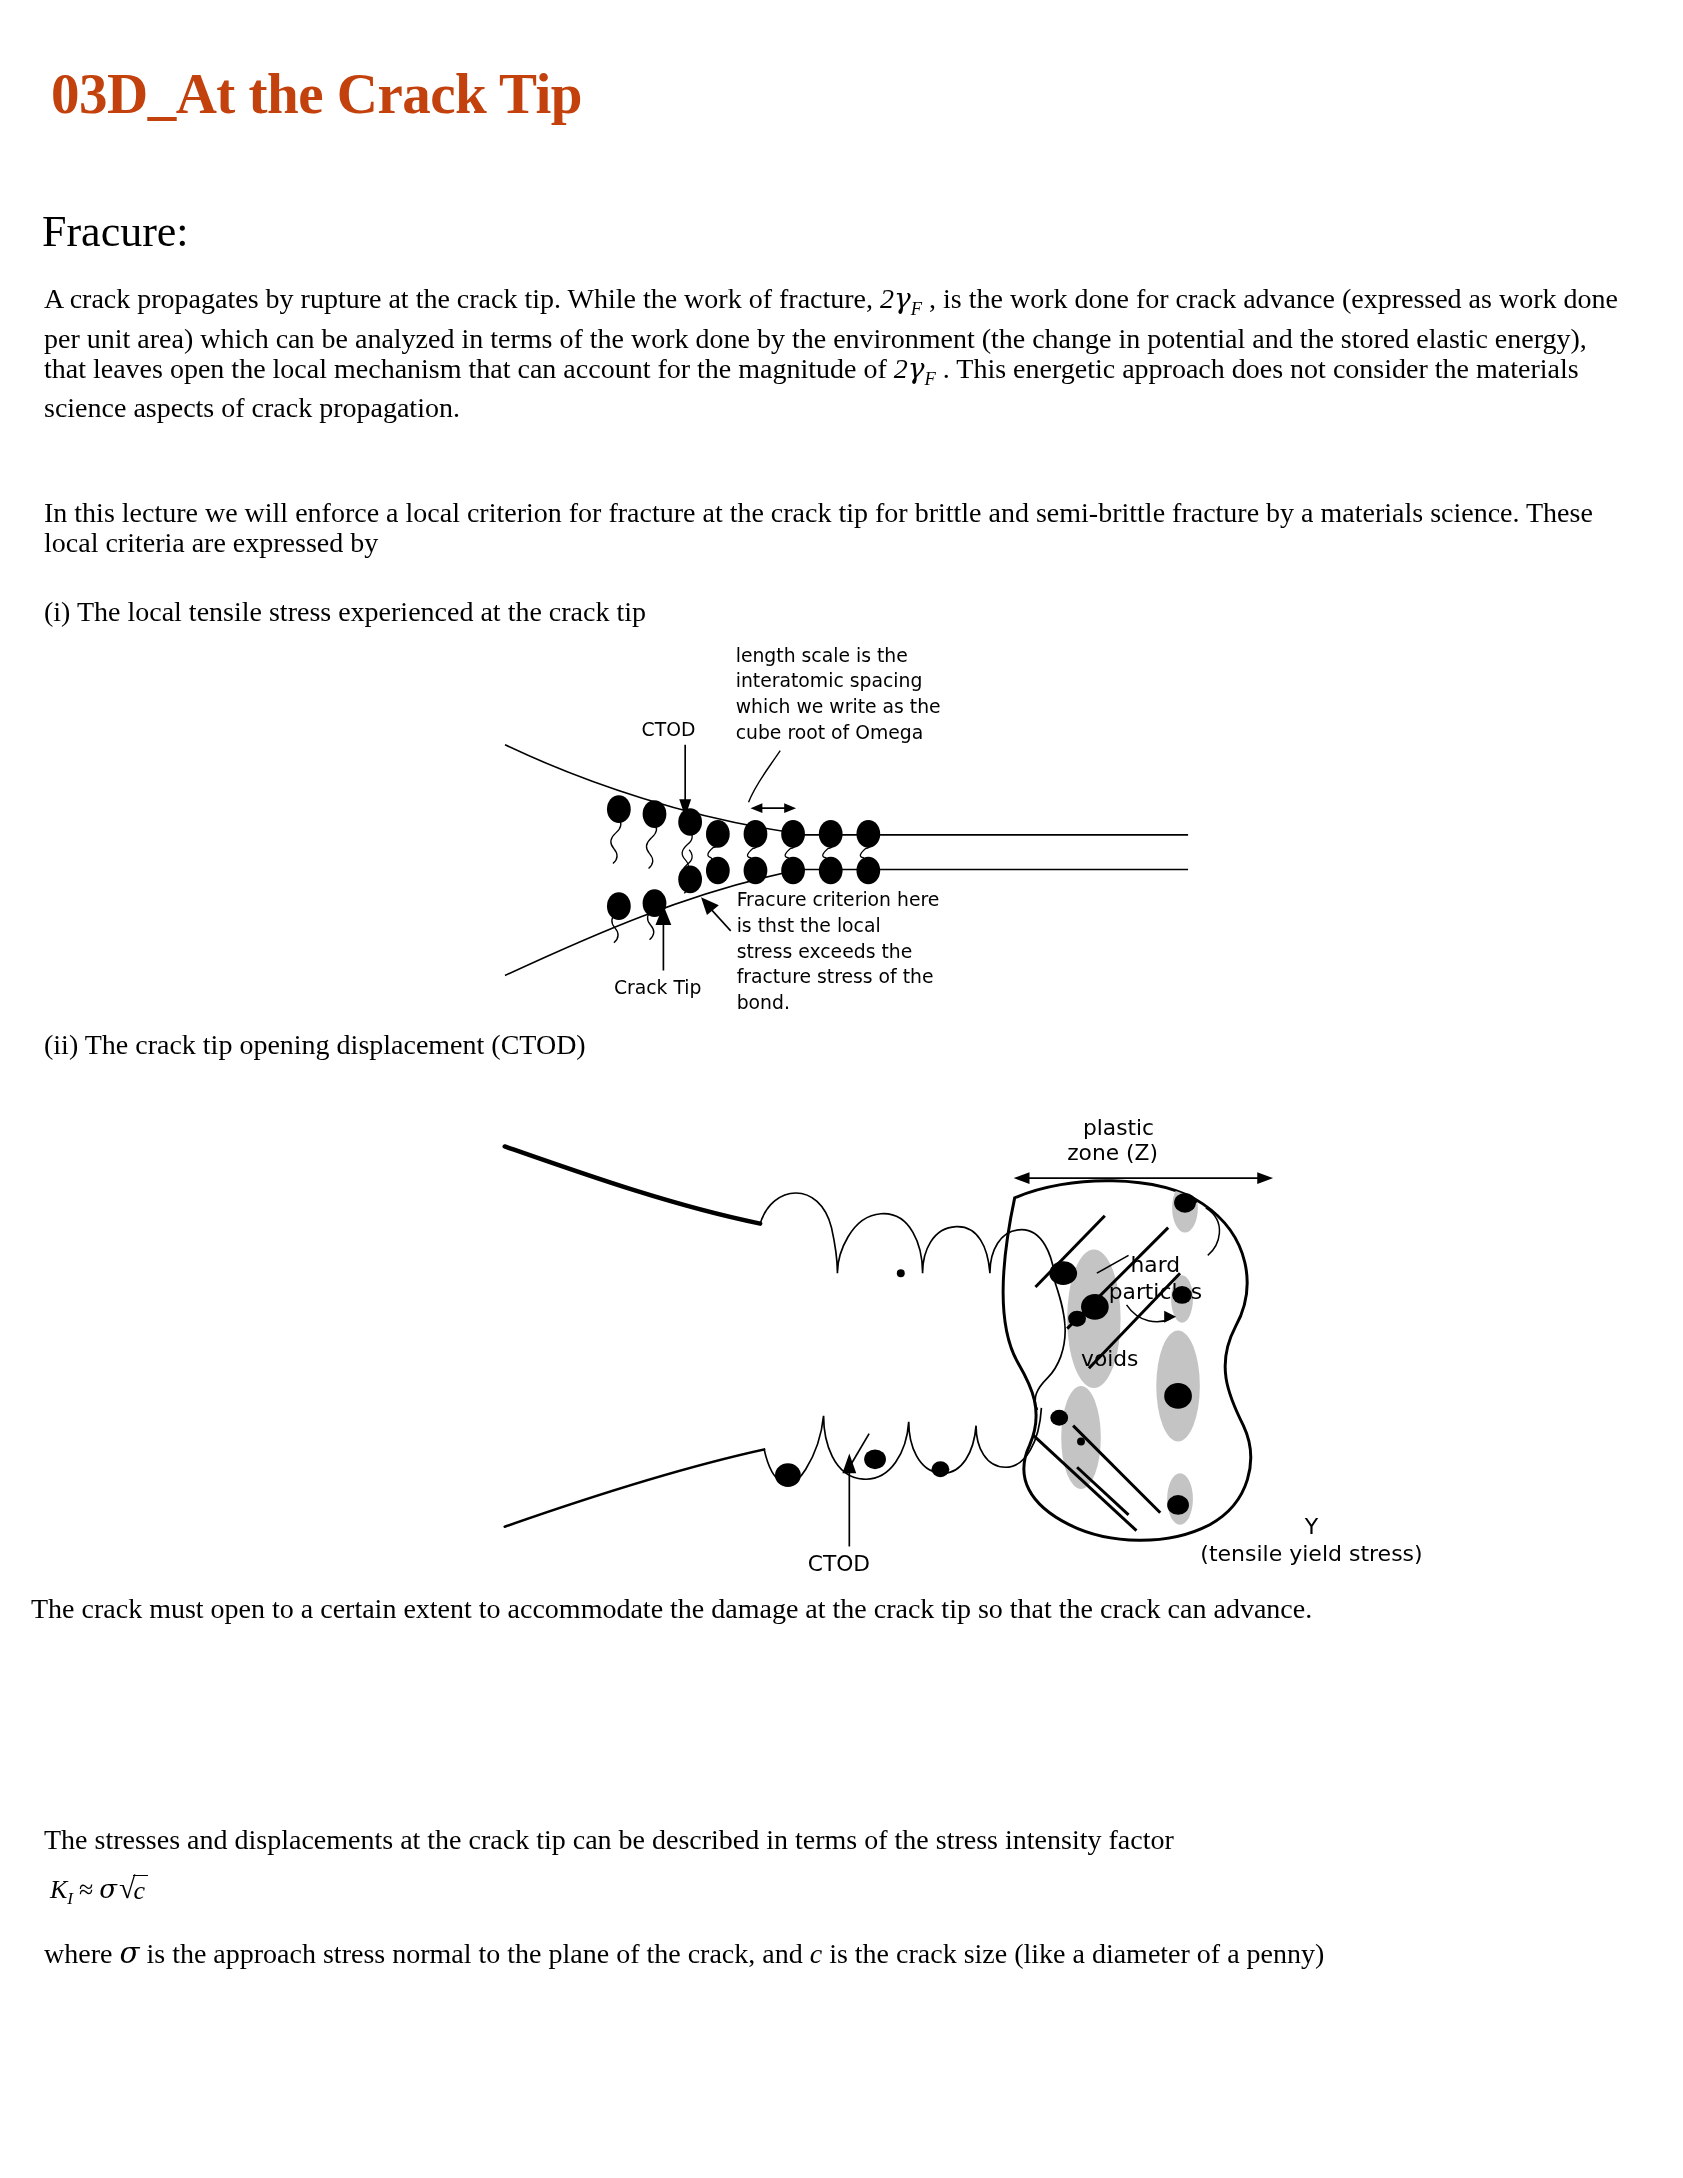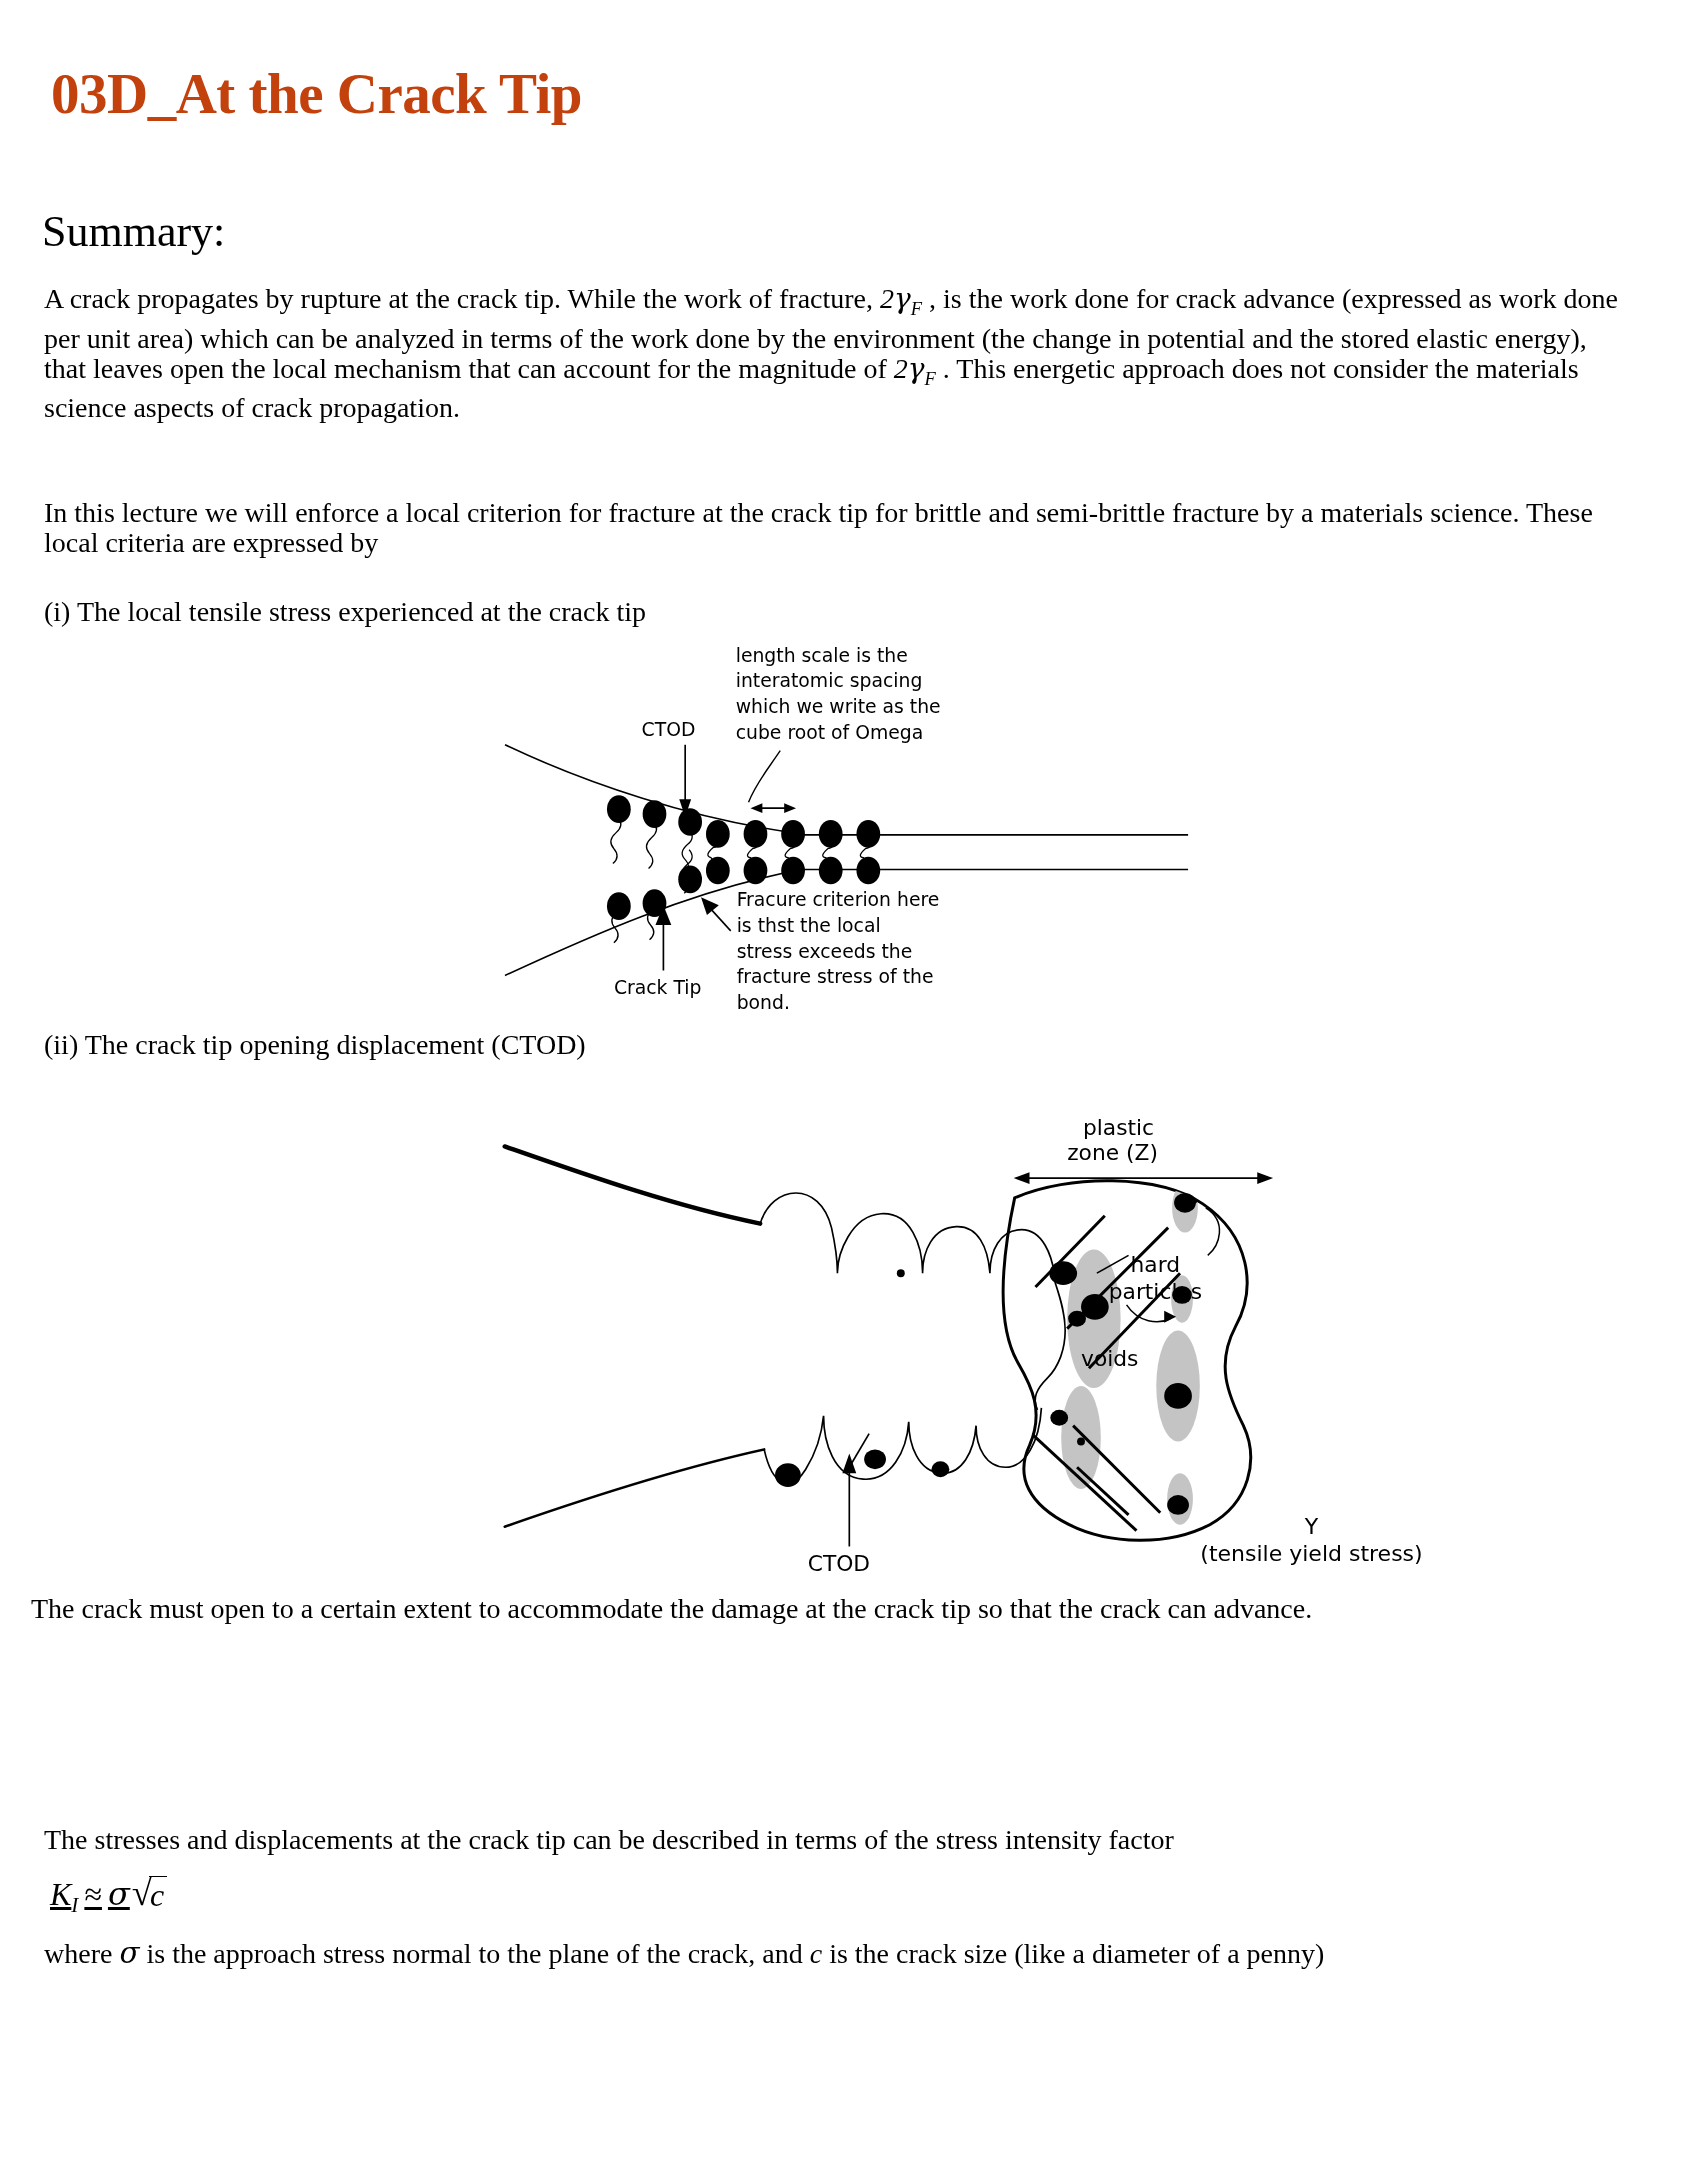--- a/index.html
+++ b/index.html
@@ -56,24 +56,23 @@
   .p4 { left: 44px; top: 1030px; width: 990px; }
   .p5 { left: 31px; top: 1594px; width: 1584px; }
   .p6 { left: 44px; top: 1725px; width: 1584px; }
   .p7 { left: 44px; top: 1825px; width: 1584px; }
   .p8 { left: 44px; top: 1938px; width: 1584px; }
 
   .formula {
     position: absolute;
     left: 50px;
     top: 1871px;
-    font-size: 32px;
+    font-size: 26px;
     font-family: "Liberation Serif", "DejaVu Serif", serif;
     font-style: italic;
-    text-decoration: underline;
   }
   .mi { font-style: italic; }
   .sub {
     font-size: 0.66em;
     vertical-align: sub;
     font-style: italic;
   }
   .gk { font-family: "DejaVu Serif", serif; font-style: italic; }
   .sqrt-wrap {
     display: inline-block;
@@ -109,21 +108,21 @@
     fill: #000;
   }
 </style>
 </head>
 <body>
 
 <div class="page">
 
   <div class="title">03D_At the Crack Tip</div>
 
-  <div class="heading-summary">Summary:</div>
+  <div class="heading-summary">Fracure:</div>
 
   <div class="para p1"><span>A crack propagates by rupture at the crack tip. While the work of fracture, </span><span class="mi"><span>2</span><span class="gk">γ</span><span class="sub">F</span></span><span> , is the work done for crack advance (expressed as work done per unit area) which can be analyzed in terms of the work done by the environment (the change in potential and the stored elastic energy), that leaves open the local mechanism that can account for the magnitude of </span><span class="mi"><span>2</span><span class="gk">γ</span><span class="sub">F</span></span><span> . This energetic approach does not consider the materials science aspects of crack propagation.</span></div>
 
   <div class="para p2">In this lecture we will enforce a local criterion for fracture at the crack tip for brittle and semi-brittle fracture by a materials science. These local criteria are expressed by</div>
 
   <div class="para p3">(i) The local tensile stress experienced at the crack tip</div>
 
   <div class="diagram" id="diagram-atomic">
     <svg width="713" height="396" viewBox="0 0 720 400" xmlns="http://www.w3.org/2000/svg">
 

